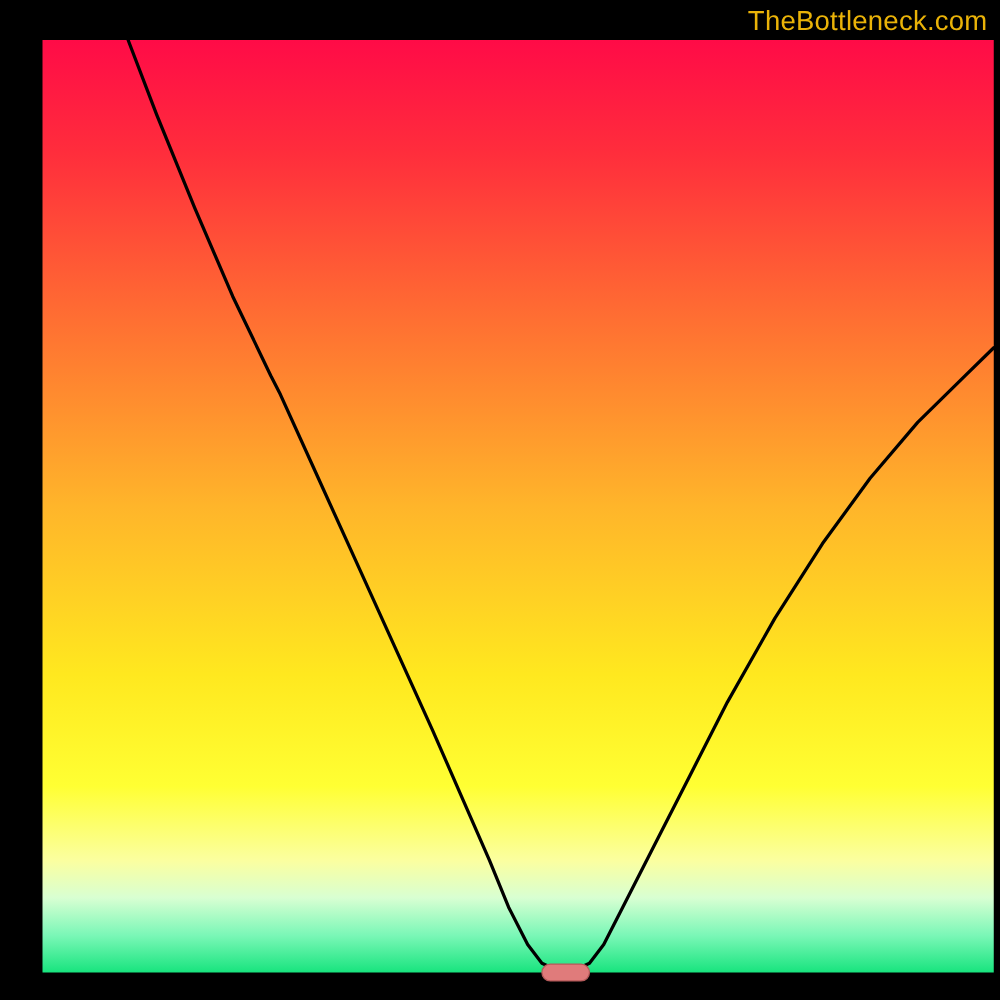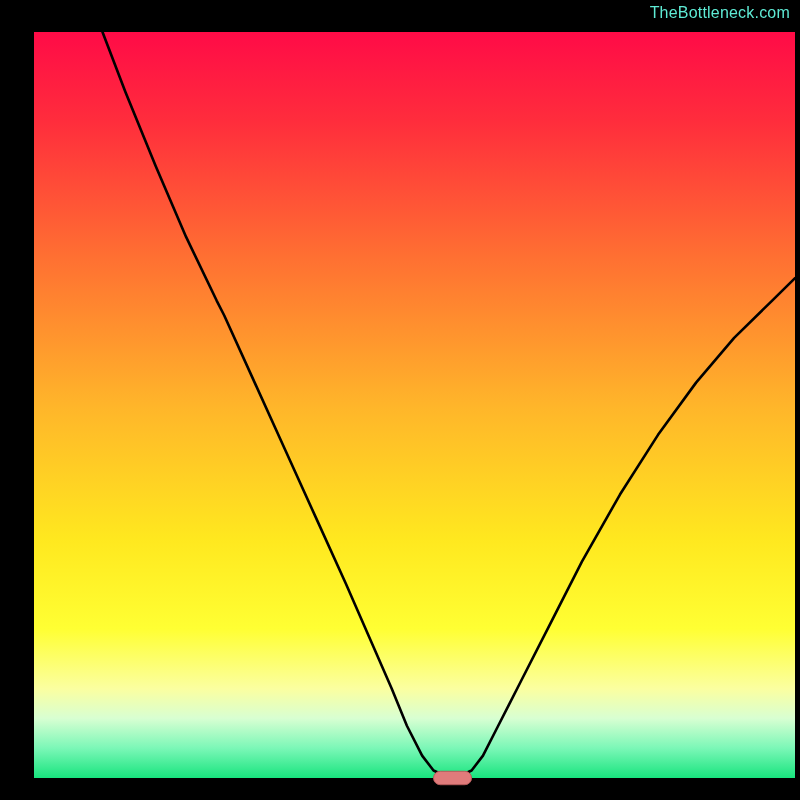--- a/index.html
+++ b/index.html
@@ -14,22 +14,22 @@
   .frame {
     position: relative;
     width: 800px;
     height: 800px;
     background: #000;
   }
   .watermark {
     position: absolute;
     top: 4px;
     right: 10px;
-    color: #5eead4;
-    font-size: 16px;
+    color: #eab308;
+    font-size: 22px;
     font-weight: 500;
     z-index: 10;
     letter-spacing: 0.2px;
   }
   svg {
     display: block;
   }
 </style>
 </head>
 <body>

